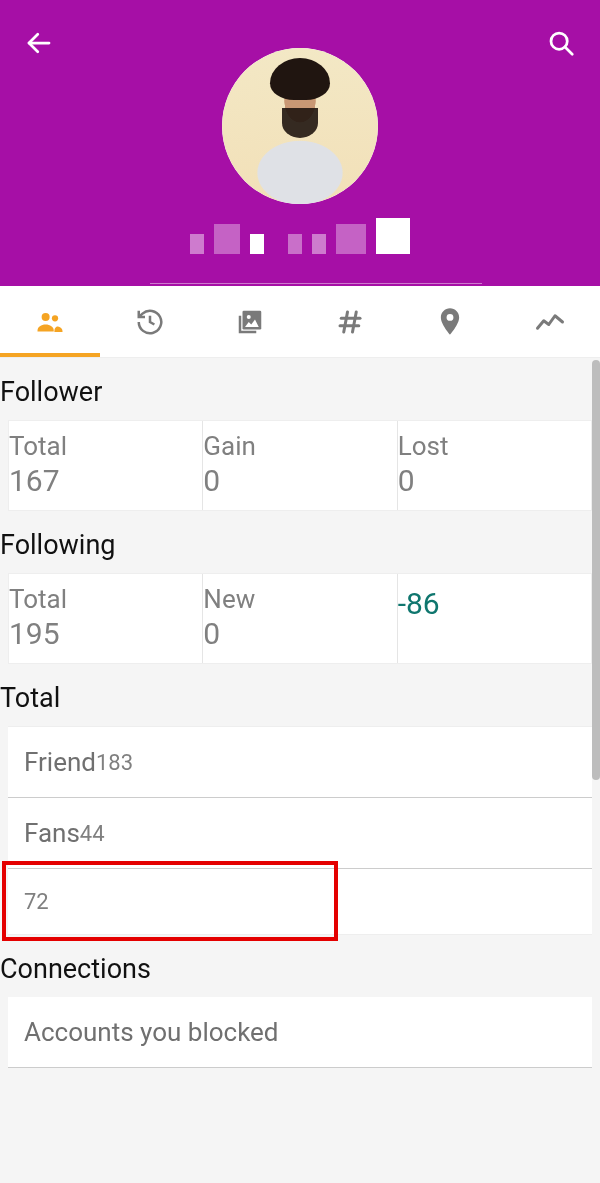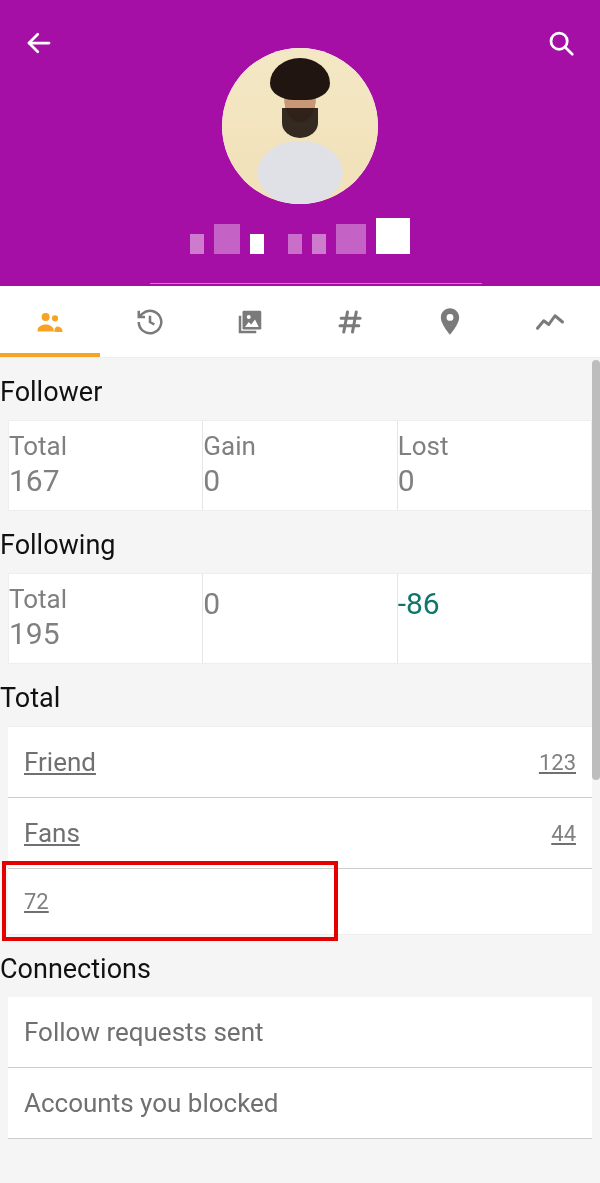--- a/index.html
+++ b/index.html
@@ -154,28 +154,26 @@
   }
   .stat-value.neg { color: #0f766e; }
 
   .detail-list {
     background: #fff;
     margin: 0 8px;
     border-top: 1px solid #eee;
   }
   .detail-row {
     display: flex;
-    justify-content: space-between;
     align-items: center;
     padding: 20px 16px;
     border-bottom: 1px solid #ccc;
     font-size: 26px;
     color: #707070;
     cursor: pointer;
-    text-decoration: underline;
   }
   .detail-row .val { color: #808080; font-size: 22px; }
   .detail-row:last-child { border-bottom: 1px solid #eee; }
 
   .highlight-box {
     position: absolute;
     left: 2px;
     top: 861px;
     width: 336px;
     height: 80px;
@@ -299,47 +297,45 @@
   </div>
 </div>
 
 <div class="section-title">Following</div>
 <div class="stats-row">
   <div class="stat">
     <div class="stat-label">Total</div>
     <div class="stat-value">195</div>
   </div>
   <div class="stat">
+    <div class="stat-label">New</div>
     <div class="stat-value">0</div>
   </div>
   <div class="stat">
     <div class="stat-value neg">-86</div>
   </div>
 </div>
 
 <div class="section-title">Total</div>
 <div class="detail-list">
   <div class="detail-row">
     <span>Friend</span>
-    <span class="val">123</span>
+    <span class="val">183</span>
   </div>
   <div class="detail-row">
     <span>Fans</span>
     <span class="val">44</span>
   </div>
   <div class="detail-row">
     <span class="val">72</span>
   </div>
 </div>
 
 <div class="section-title">Connections</div>
 <div class="conn-list">
   <div class="conn-row">
-    <span>Follow requests sent</span>
-  </div>
-  <div class="conn-row">
     <span>Accounts you blocked</span>
   </div>
 </div>
 
 <div class="highlight-box"></div>
 
 <div class="scrollbar"></div>
 
 </body></html>

